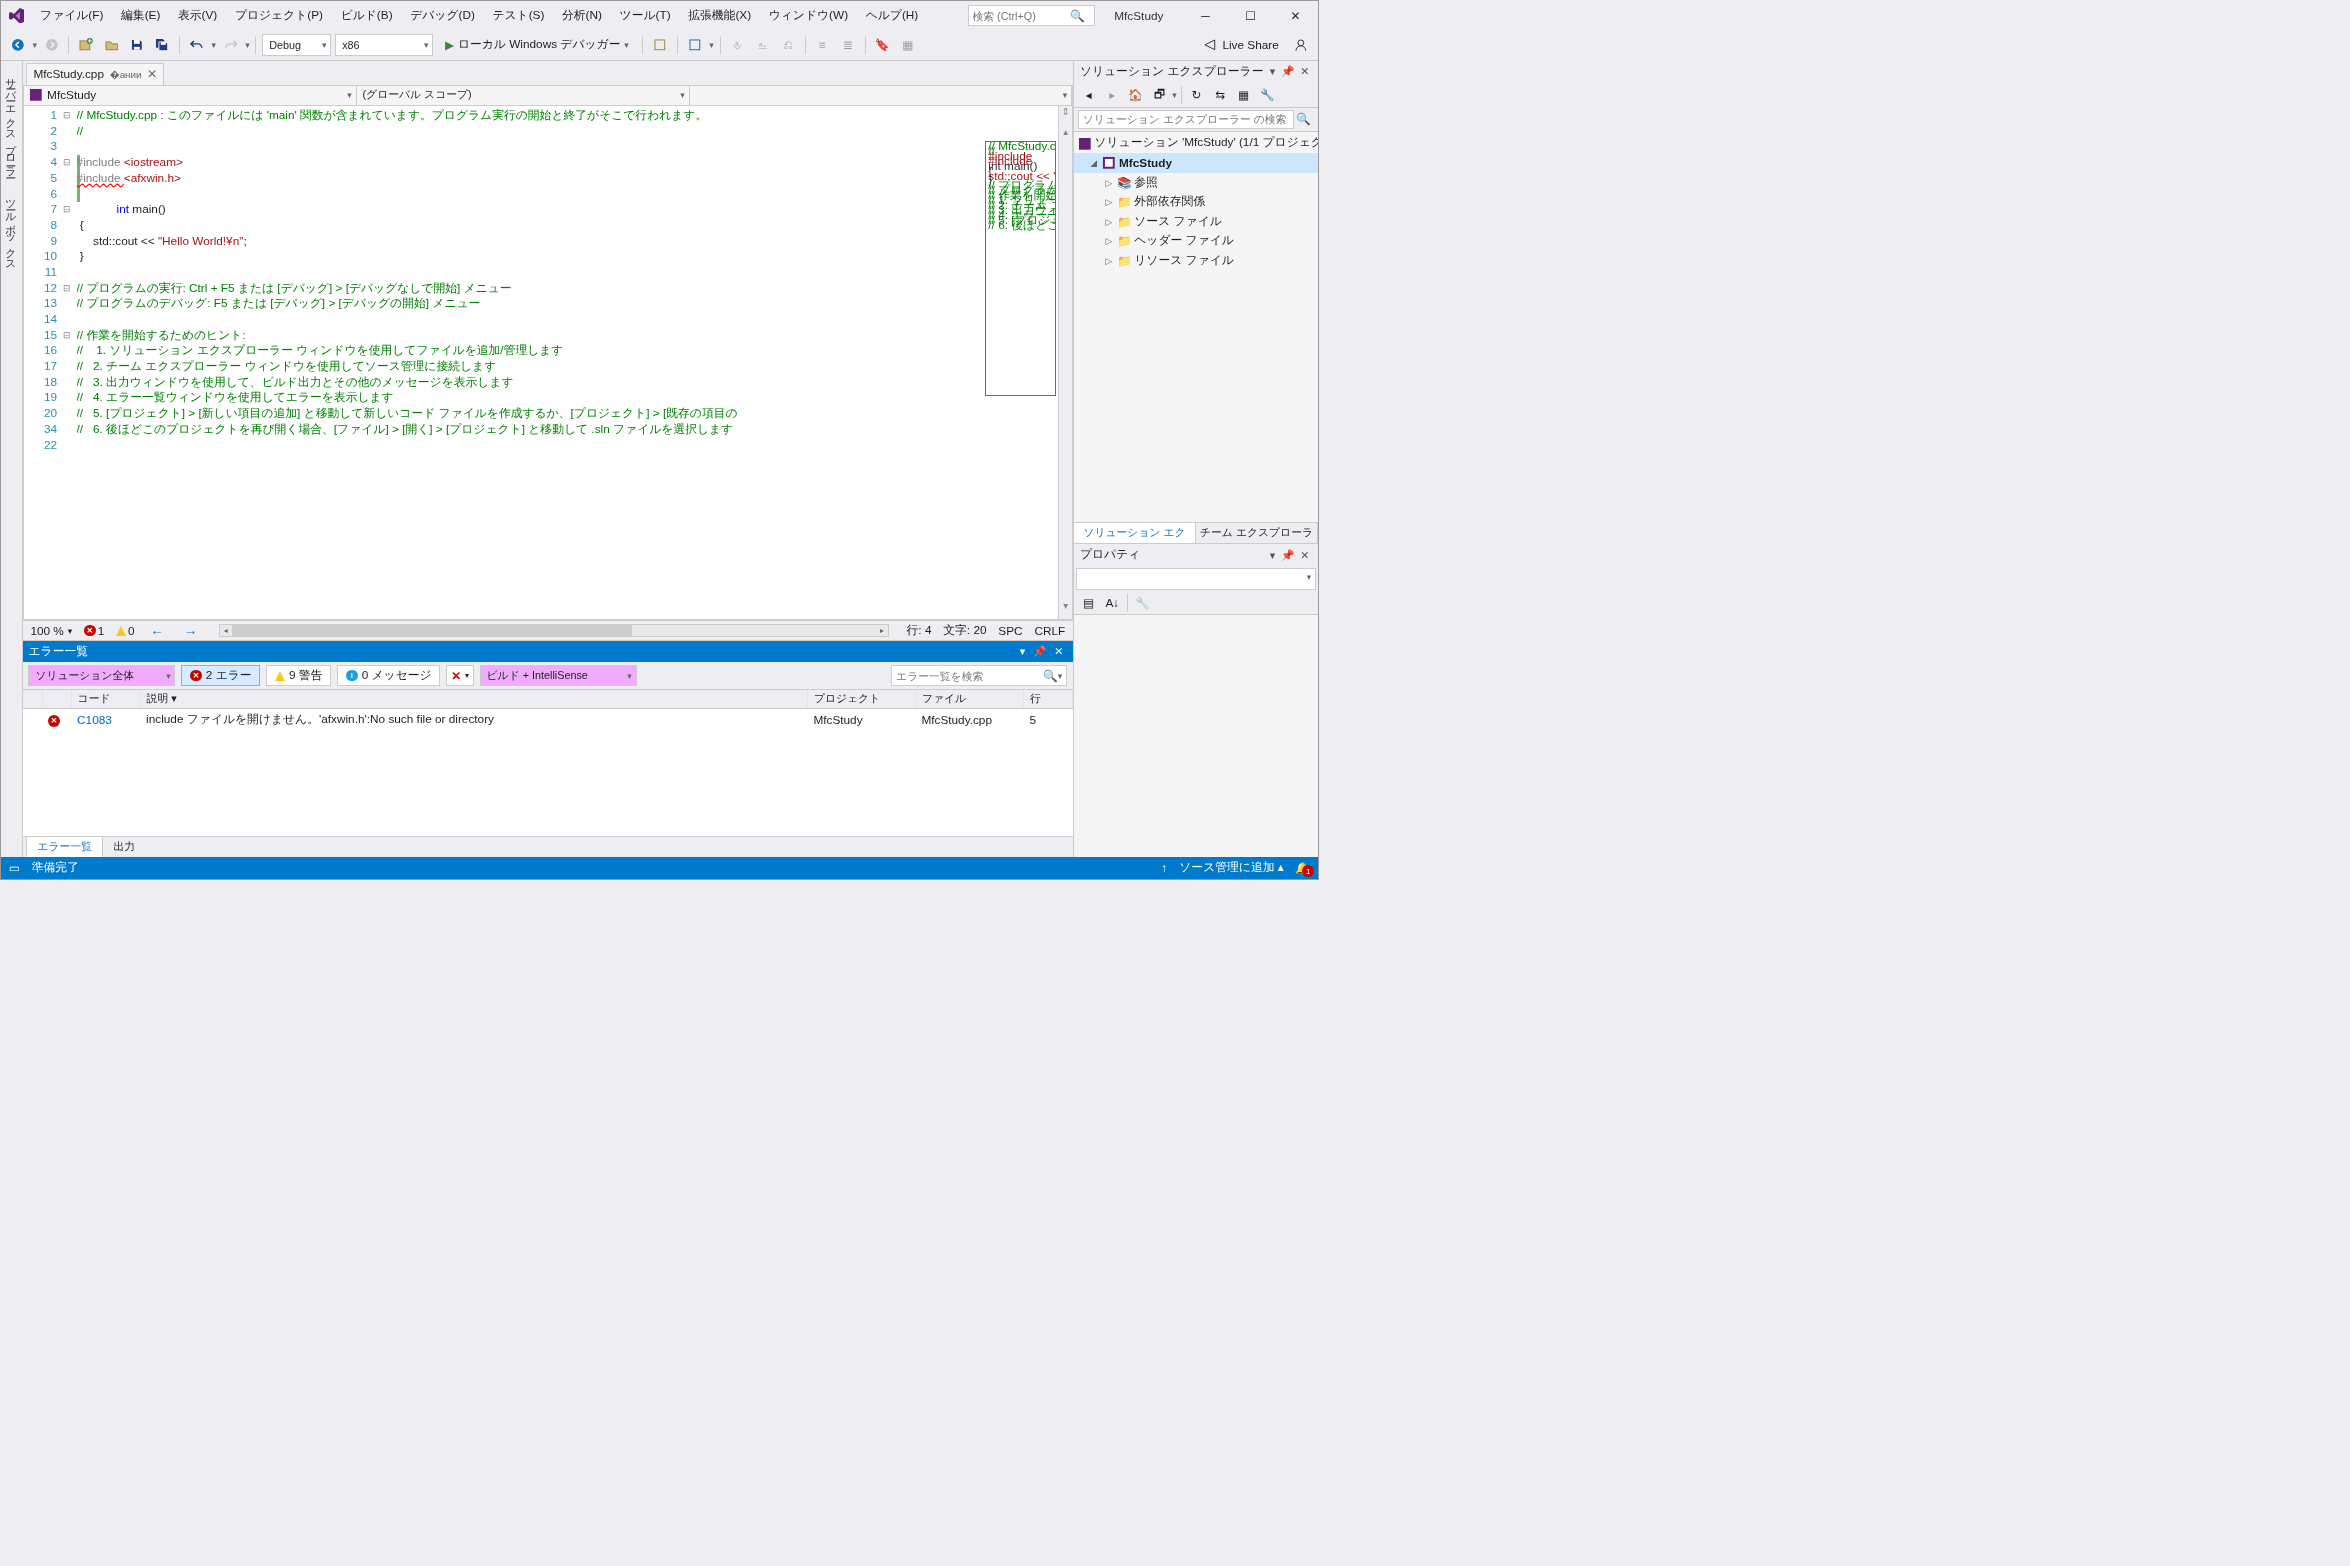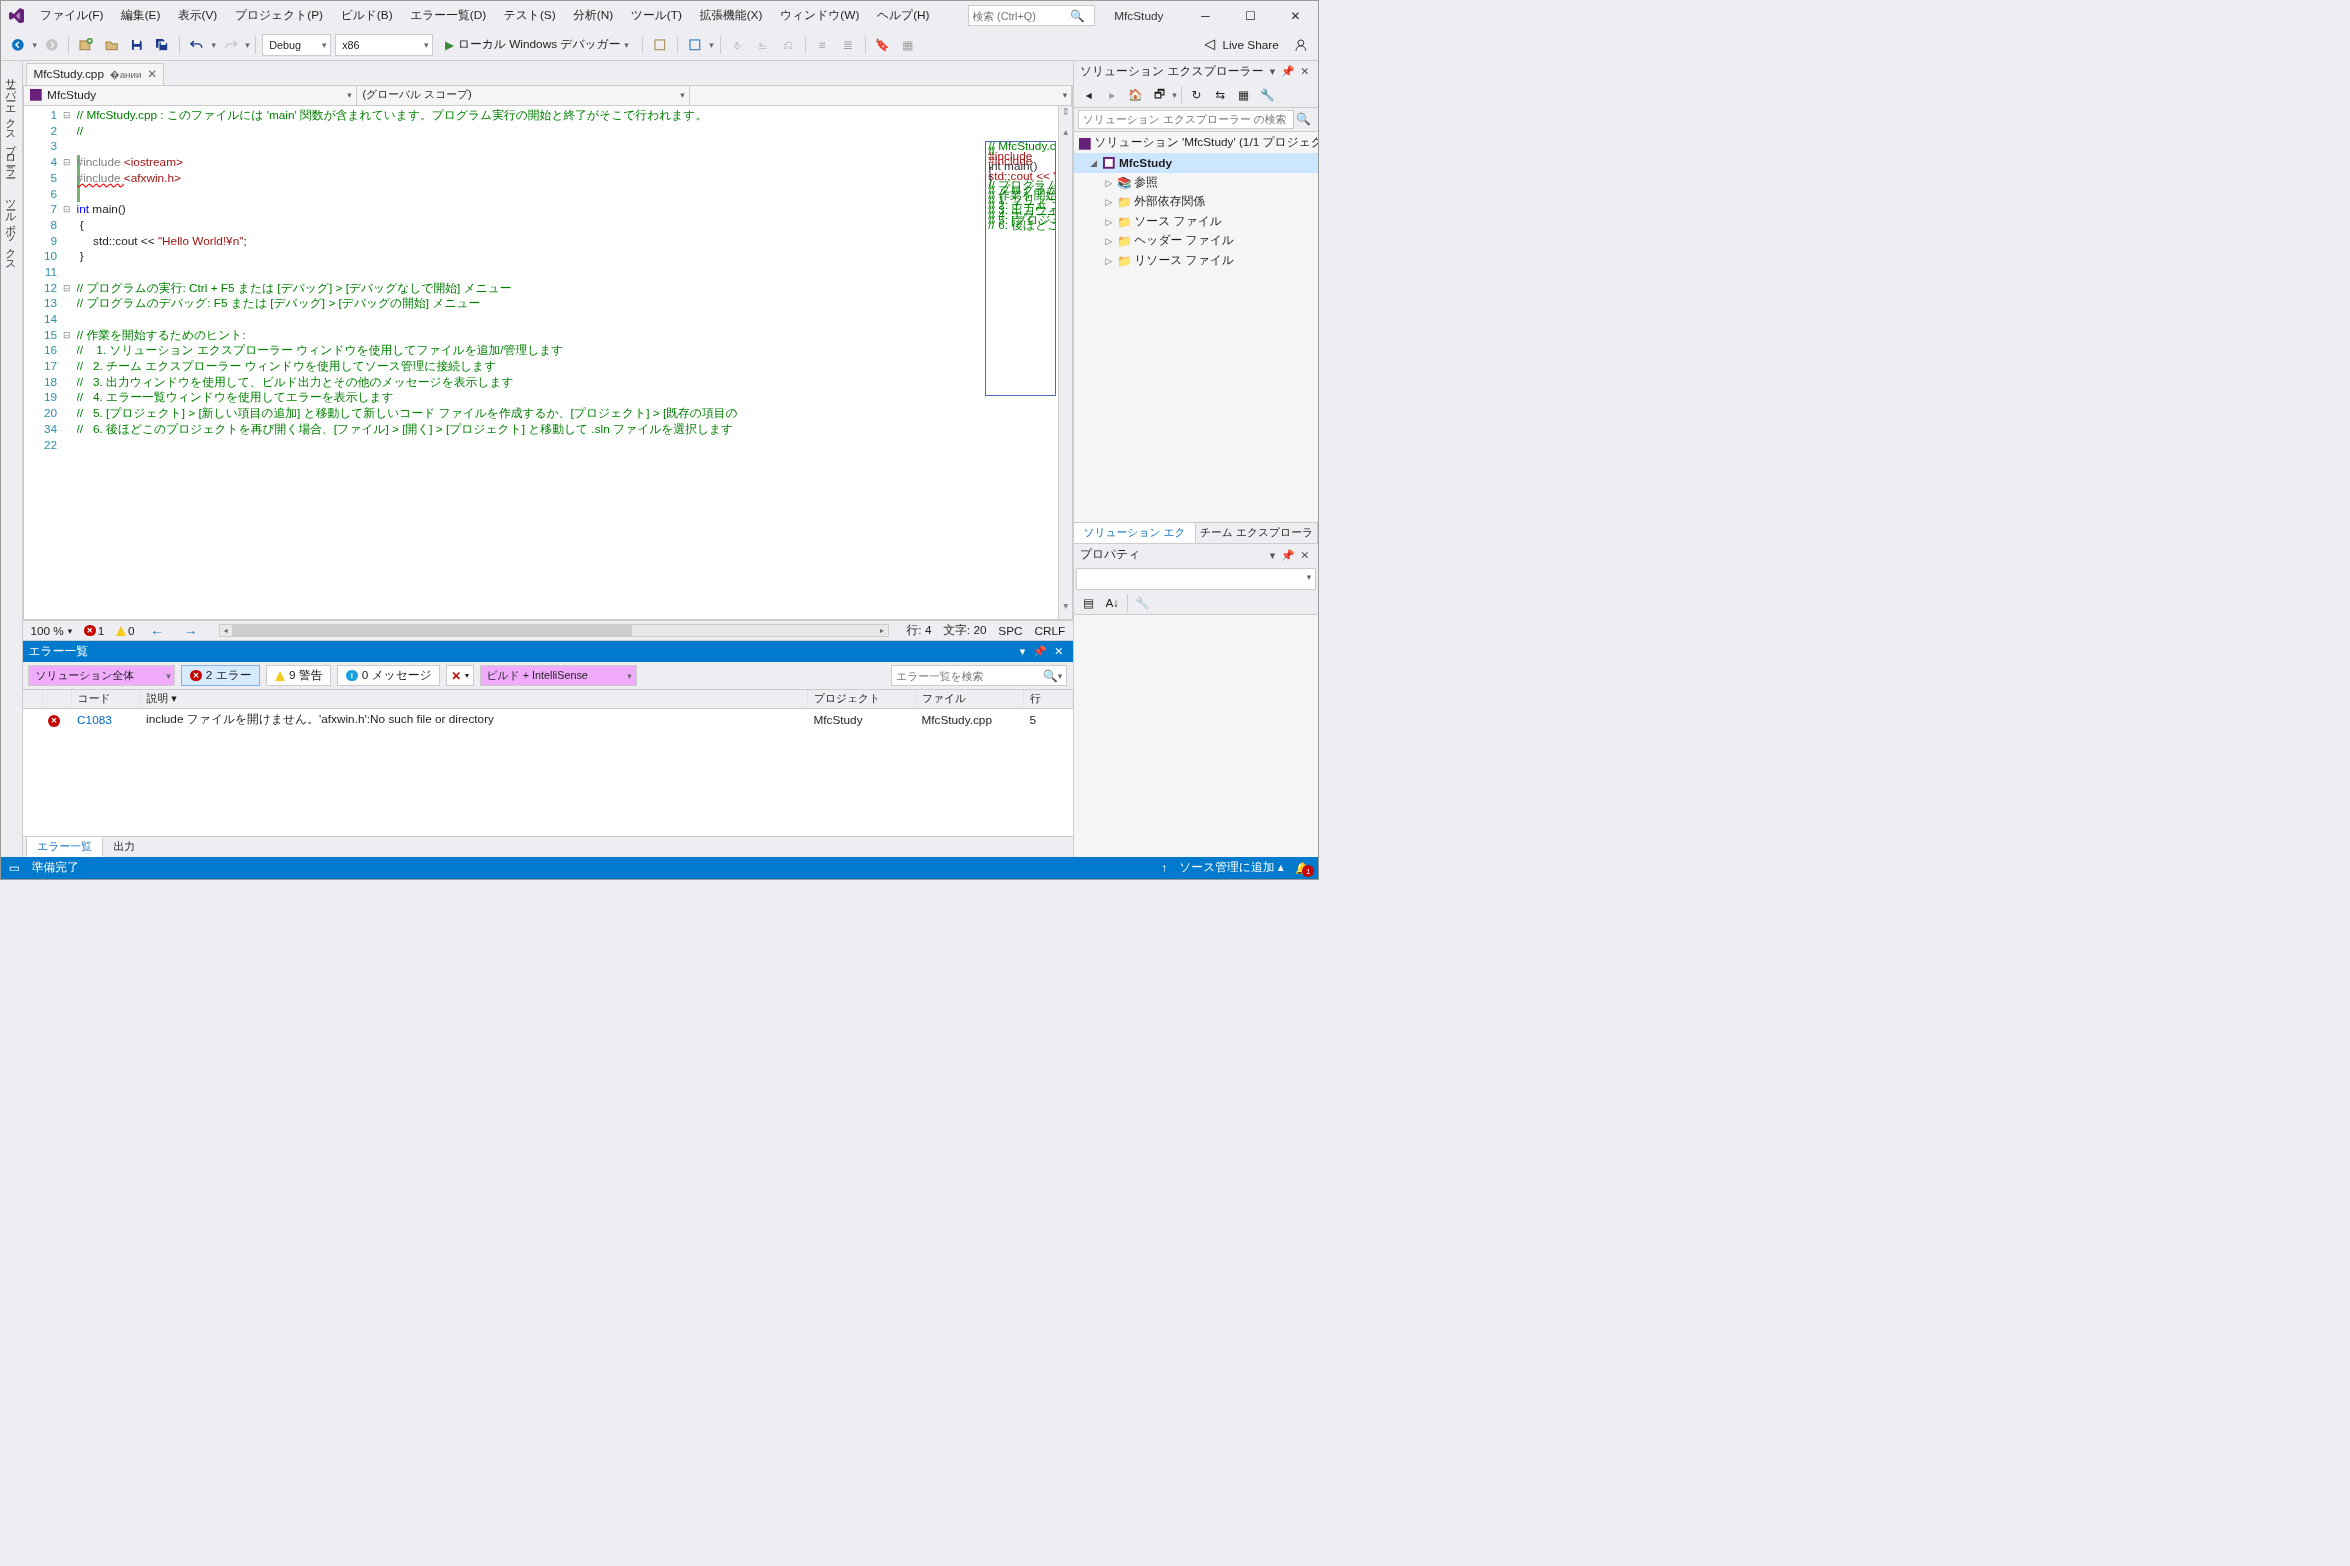--- a/index.html
+++ b/index.html
@@ -49,21 +49,21 @@
 
 
 .editorwrap { flex: 1; display: flex; overflow: hidden; background: #fff; border: 1px solid #ccc; border-top: none; position: relative; }
 .gutter { width: 53px; background: #fff; text-align: right; color: #2b91af; font-family: Consolas, monospace; font-size: 12.7px; padding: 2px 19.6px 2px 0; line-height: 15.7px; position: relative; }
 .gutter .ln { height: 15.7px; }
 .foldcol { position: absolute; right: 3.9px; top: 2px; width: 11.8px; }
 .foldcol .fold { height: 15.7px; font-size: 8.8px; color: #888; text-align: center; line-height: 15.7px; }
 .code { flex: 1; font-family: Consolas, monospace; font-size: 12.7px; padding: 2px 0; line-height: 15.7px; white-space: pre; overflow: hidden; position: relative; }
 .code .line { height: 15.7px; }
 .c-comment { color: #008000; }
-.c-keyword { color: #0000ff; }
+.c-keyword { color: #0000ff; margin-left: 40px; }
 .c-pp { color: #808080; }
 .c-string { color: #a31515; }
 .changebar { position: absolute; left: 53px; top: 2px; width: 3.9px; }
 .changebar .cb { height: 15.7px; }
 .cb.green { background: #71b771; }
 .splitter-h { width: 13.7px; background: #eeeef2; border-left: 1px solid #ccc; display: flex; flex-direction: column; align-items: center; }
 .splitter-h .grip { height: 19.6px; font-size: 9.8px; color: #888; }
 .minimap { position: absolute; right: 15.7px; top: 35px; width: 71px; height: 255px; border: 1px solid #4f6db3; background: #fff; font-size: 3.9px; line-height: 4.9px; padding: 2px; overflow: hidden; font-family: Consolas, monospace; }
 .minimap .mmline { white-space: nowrap; }
 
@@ -143,21 +143,21 @@
     <svg class="vsicon" viewBox="0 0 16 16">
         <path fill="#68217a" d="M11 0l5 2v12l-5 2-6-6-3 2-2-1V5l2-1 3 2 6-6z"></path>
         <path fill="#fff" d="M11 4v8l-4-4z" opacity=".5"></path>
       </svg>
     <div class="menubar">
         <div class="menuitem">ファイル(F)</div>
         <div class="menuitem">編集(E)</div>
         <div class="menuitem">表示(V)</div>
         <div class="menuitem">プロジェクト(P)</div>
         <div class="menuitem">ビルド(B)</div>
-        <div class="menuitem">エラー一覧(D)</div>
+        <div class="menuitem">デバッグ(D)</div>
         <div class="menuitem">テスト(S)</div>
         <div class="menuitem">分析(N)</div>
         <div class="menuitem">ツール(T)</div>
         <div class="menuitem">拡張機能(X)</div>
         <div class="menuitem">ウィンドウ(W)</div>
         <div class="menuitem">ヘルプ(H)</div>
       </div>
     <div class="spacer"></div>
     <div class="search">
       <input placeholder="検索 (Ctrl+Q)" style="">

